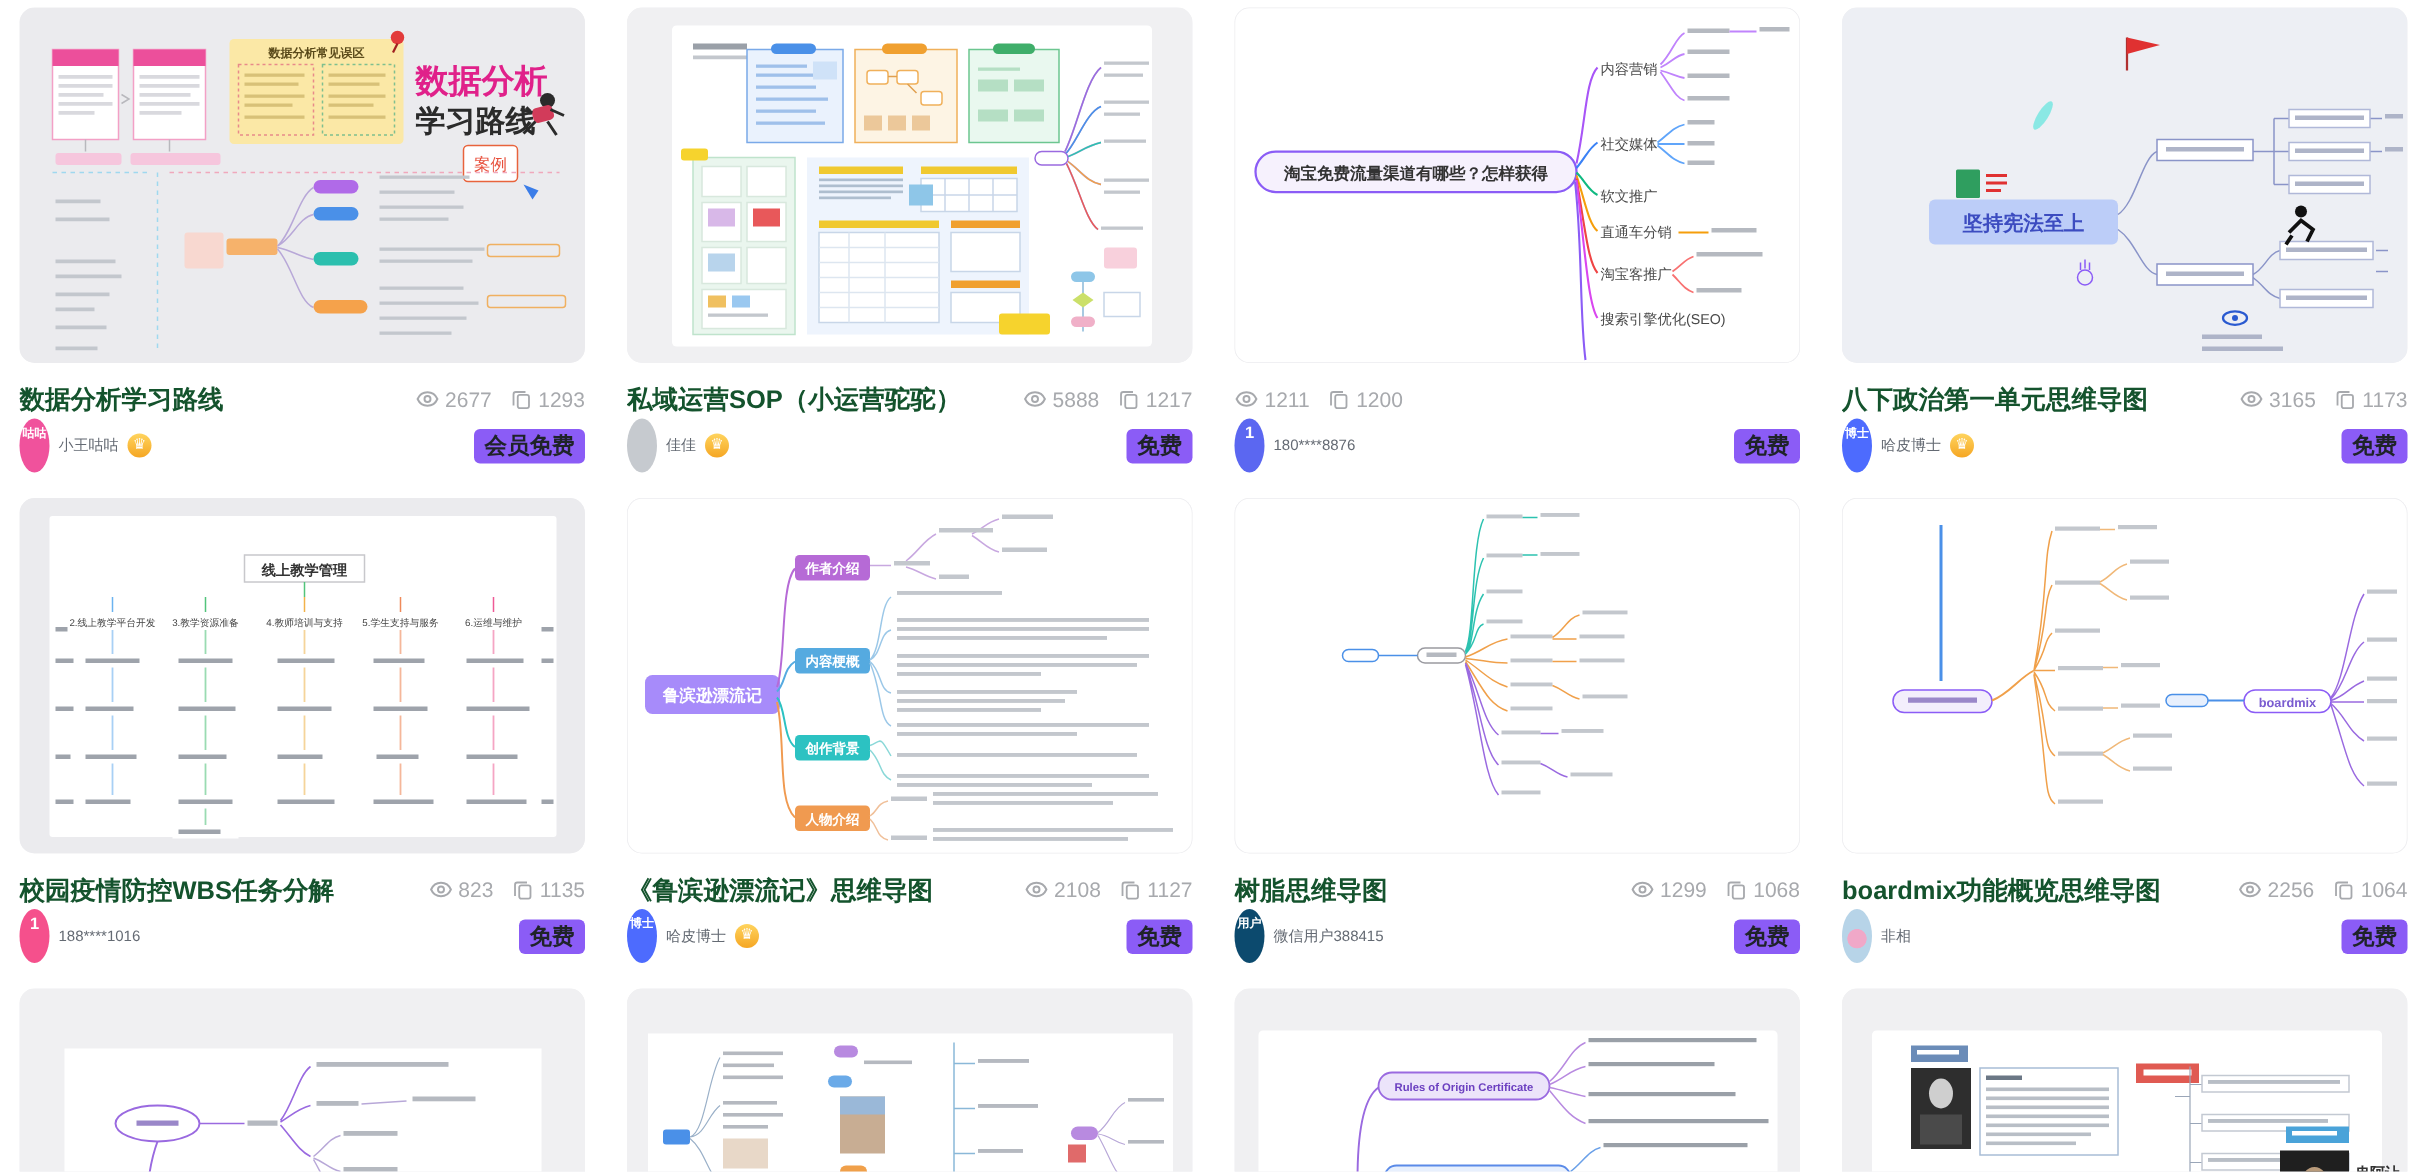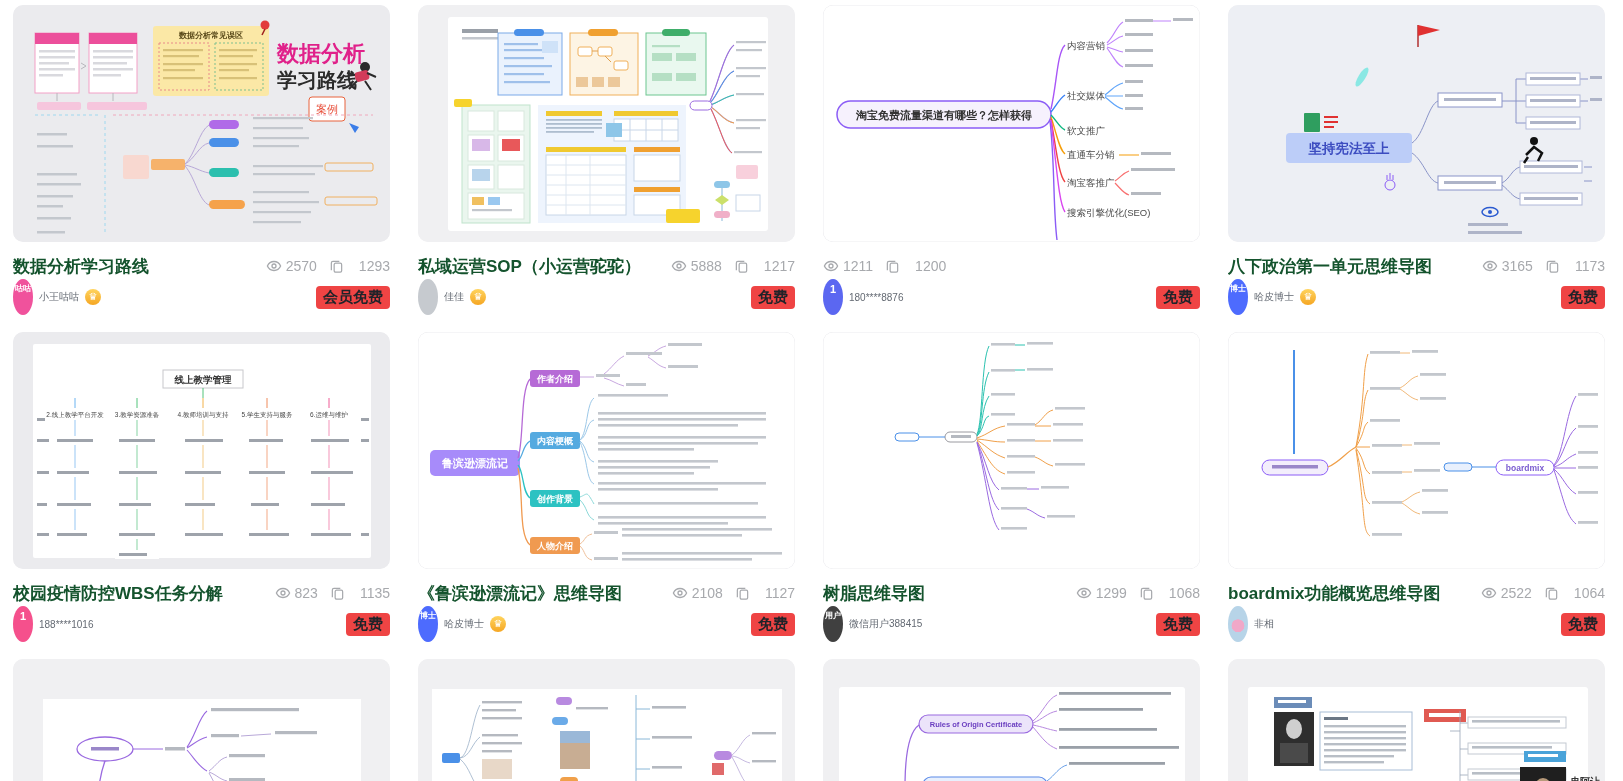--- a/index.html
+++ b/index.html
@@ -16,35 +16,35 @@
     width:377px;height:237px;border-radius:10px;overflow:hidden;background:#f0f0f2;
   }
   .thumb svg{display:block;}
   .title-row{display:flex;align-items:center;margin-top:13px;height:22px;}
   .title{
     flex:1;font-size:17px;font-weight:700;color:#14532d;
     white-space:nowrap;overflow:hidden;text-overflow:ellipsis;margin-right:8px;
   }
   .stats{display:flex;align-items:center;gap:4px;color:#a7a9ad;font-size:14px;flex:none;}
   .stats .num{margin-right:8px;}
-  .stats .num:last-child{margin-right:0;margin-left:11px;}
+  .stats .num:last-child{margin-right:0;}
   .author-row{display:flex;align-items:center;margin-top:9px;gap:6px;height:22px;}
   .avatar{
     width:20px;height:36px;border-radius:50%;flex:none;
     color:#fff;font-size:8px;font-weight:700;line-height:20px;text-align:center;
   }
   .author-name{font-size:10px;color:#646a73;text-align:center;}
   .vip{
     width:16px;height:16px;border-radius:50%;flex:none;
     background:linear-gradient(180deg,#ffd45e,#f5a623);
     color:#fff;font-size:10px;line-height:16px;text-align:center;
   }
   .price{
     margin-left:auto;font-size:15px;font-weight:700;color:#1f2329;
-    background:#ef4444;padding:2px 7px;border-radius:4px;
+    background:#8b5cf6;padding:2px 7px;border-radius:4px;
   }
   .icn{display:inline-flex;align-items:center;}
 </style>
 </head>
 <body>
 
 <div class="grid">
 
   <div class="card">
     <div class="thumb">
@@ -147,21 +147,21 @@
     </div>
     <div class="title-row">
       <div class="title">数据分析学习路线</div>
       <div class="stats">
         <span class="icn">
             <svg width="16" height="16" viewBox="0 0 16 16">
               <path d="M8 3.5c-3.1 0-5.5 2-6.6 4.5C2.5 10.5 4.9 12.5 8 12.5s5.5-2 6.6-4.5C13.5 5.5 11.1 3.5 8 3.5z" fill="none" stroke="#a7a9ad" stroke-width="1.3"></path>
               <circle cx="8" cy="8" r="2" fill="none" stroke="#a7a9ad" stroke-width="1.3"></circle>
             </svg>
           </span>
-        <span class="num">2570</span>
+        <span class="num">2677</span>
         <span class="icn">
             <svg width="15" height="15" viewBox="0 0 16 16">
               <rect x="5.5" y="4.5" width="8" height="9.5" rx="1.5" fill="none" stroke="#a7a9ad" stroke-width="1.3"></rect>
               <path d="M11 2.5H4.2A1.7 1.7 0 0 0 2.5 4.2V12" fill="none" stroke="#a7a9ad" stroke-width="1.3"></path>
             </svg>
           </span>
         <span class="num">1293</span>
       </div>
     </div>
     <div class="author-row">
@@ -758,21 +758,21 @@
         <span class="icn">
             <svg width="15" height="15" viewBox="0 0 16 16">
               <rect x="5.5" y="4.5" width="8" height="9.5" rx="1.5" fill="none" stroke="#a7a9ad" stroke-width="1.3"></rect>
               <path d="M11 2.5H4.2A1.7 1.7 0 0 0 2.5 4.2V12" fill="none" stroke="#a7a9ad" stroke-width="1.3"></path>
             </svg>
           </span>
         <span class="num">1068</span>
       </div>
     </div>
     <div class="author-row">
-      <span class="avatar" style="background-color: #404040;"><span>用户</span></span>
+      <span class="avatar" style="background-color: #0c4a6e;"><span>用户</span></span>
       <span class="author-name">微信用户388415</span>
 
       <span class="price">免费</span>
     </div>
   </div>
 
   <div class="card">
     <div class="thumb">
       <svg viewBox="0 0 377 237" width="377" height="237">
         <rect width="377" height="237" rx="10" fill="#ffffff" stroke="#ececef"></rect>
@@ -821,21 +821,21 @@
     </div>
     <div class="title-row">
       <div class="title">boardmix功能概览思维导图</div>
       <div class="stats">
         <span class="icn">
             <svg width="16" height="16" viewBox="0 0 16 16">
               <path d="M8 3.5c-3.1 0-5.5 2-6.6 4.5C2.5 10.5 4.9 12.5 8 12.5s5.5-2 6.6-4.5C13.5 5.5 11.1 3.5 8 3.5z" fill="none" stroke="#a7a9ad" stroke-width="1.3"></path>
               <circle cx="8" cy="8" r="2" fill="none" stroke="#a7a9ad" stroke-width="1.3"></circle>
             </svg>
           </span>
-        <span class="num">2522</span>
+        <span class="num">2256</span>
         <span class="icn">
             <svg width="15" height="15" viewBox="0 0 16 16">
               <rect x="5.5" y="4.5" width="8" height="9.5" rx="1.5" fill="none" stroke="#a7a9ad" stroke-width="1.3"></rect>
               <path d="M11 2.5H4.2A1.7 1.7 0 0 0 2.5 4.2V12" fill="none" stroke="#a7a9ad" stroke-width="1.3"></path>
             </svg>
           </span>
         <span class="num">1064</span>
       </div>
     </div>
     <div class="author-row">

